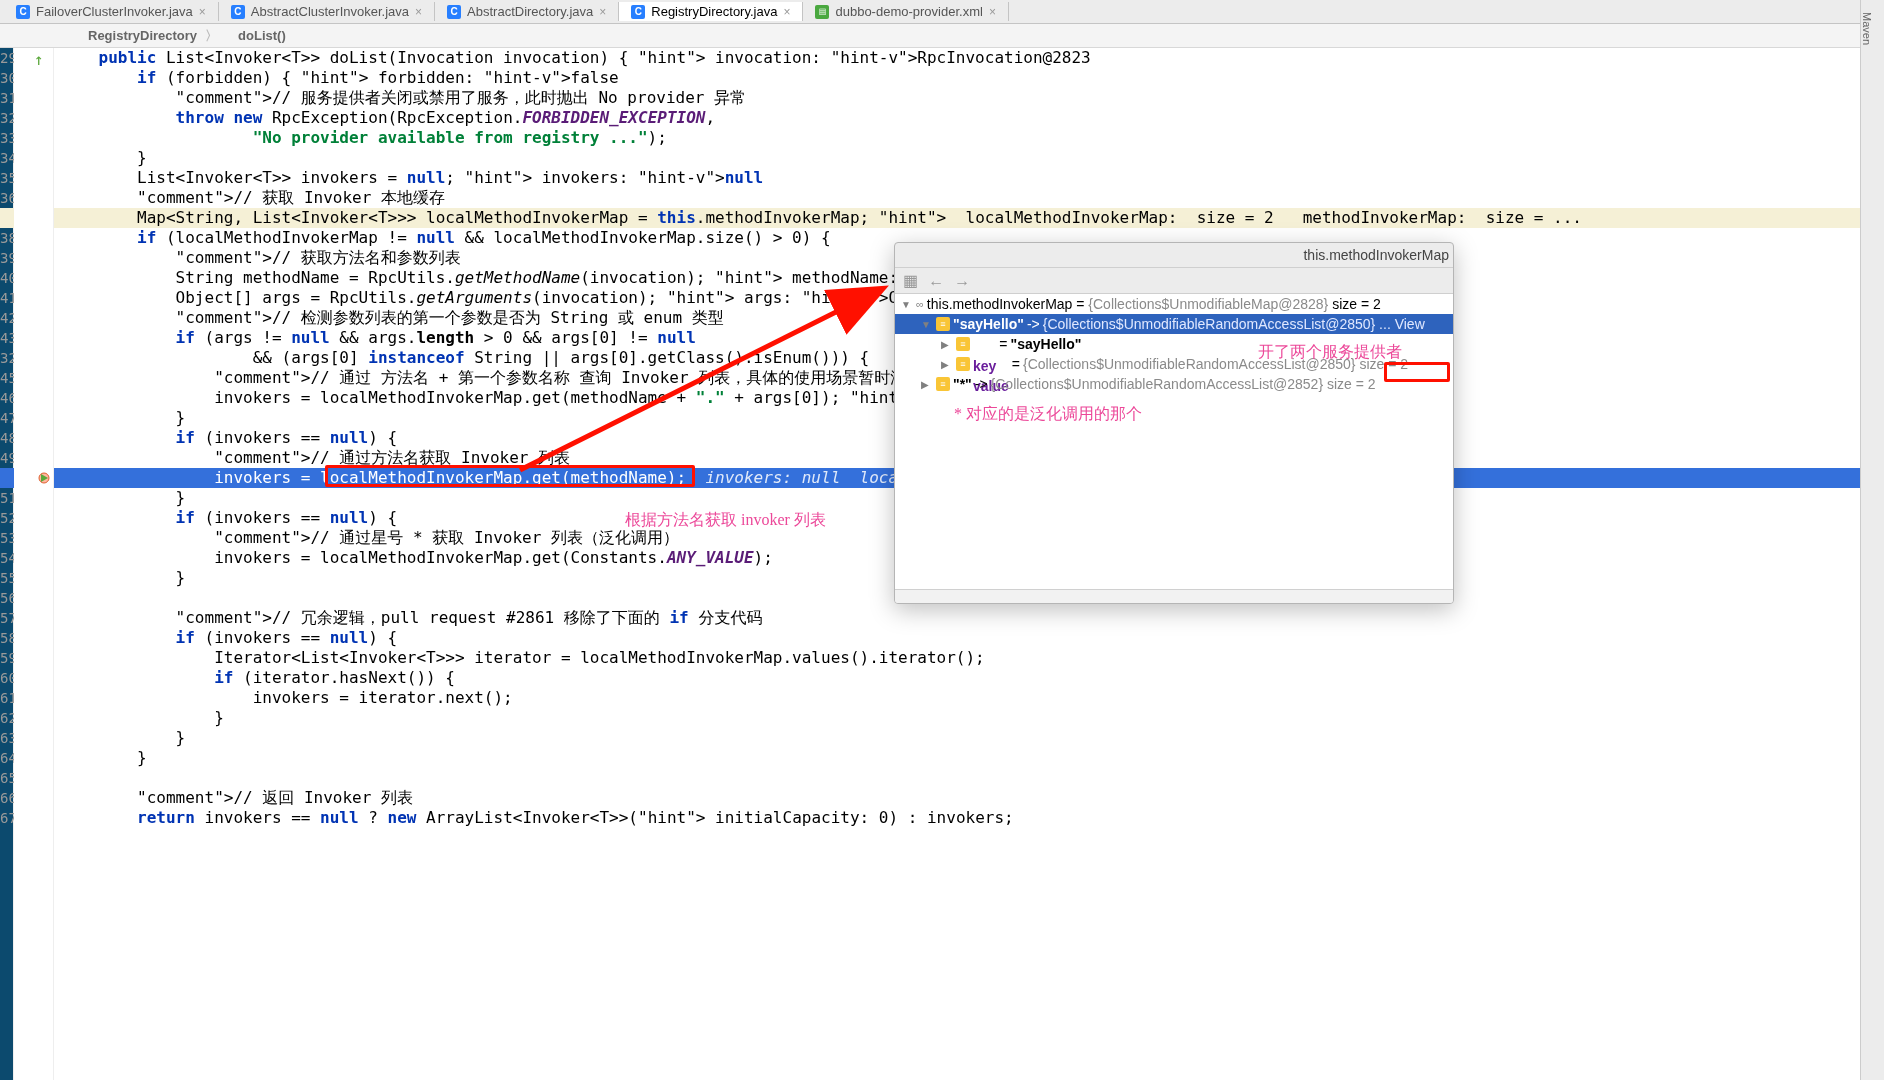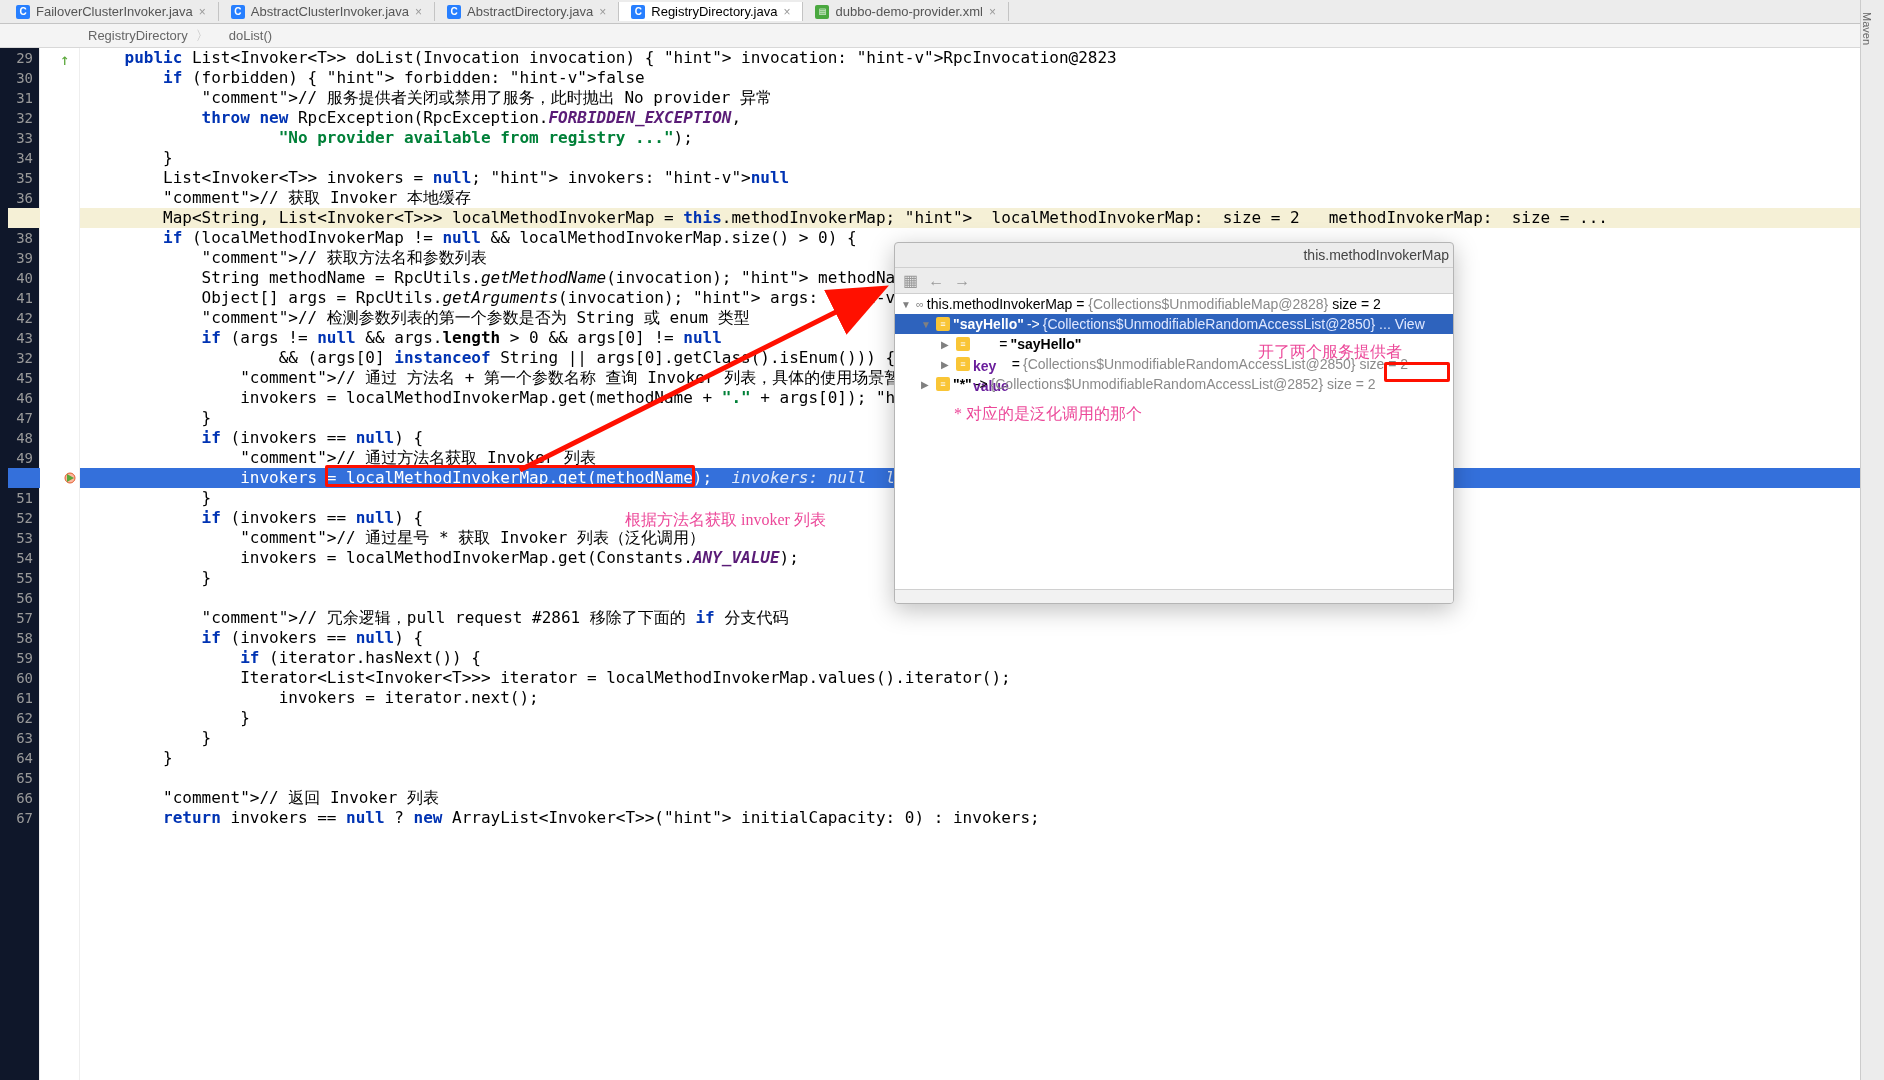--- a/index.html
+++ b/index.html
@@ -4,24 +4,24 @@
   <style>
     * { margin:0; padding:0; box-sizing:border-box; }
     body { font-family: "Menlo","Monaco","Consolas",monospace; font-size:16px; background:#fff; color:#000; width:1884px; position:relative; overflow:hidden; }
     .tabs { display:flex; align-items:center; height:24px; background:#ececec; border-bottom:1px solid #c4c4c4; padding-left:4px; }
     .tab { display:flex; align-items:center; gap:6px; padding:2px 12px; font-size:13px; color:#555; border-right:1px solid #c4c4c4; cursor:pointer; font-family:-apple-system,BlinkMacSystemFont,sans-serif;}
     .tab.active { background:#fff; color:#000; }
     .tab .icon-c { width:14px; height:14px; background:#277fff; color:#fff; border-radius:2px; display:inline-flex; align-items:center; justify-content:center; font-size:10px; font-weight:bold;}
     .tab .icon-x { font-size:12px; color:#999; cursor:pointer;}
     .tab .icon-xml { width:14px; height:14px; background:#4aa83f; color:#fff; border-radius:2px; display:inline-flex; align-items:center; justify-content:center; font-size:8px;}
     .breadcrumb { display:flex; align-items:center; height:24px; background:#f4f4f4; border-bottom:1px solid #d8d8d8; padding-left:80px; gap:4px; font-size:13px; color:#666; font-family:-apple-system,BlinkMacSystemFont,sans-serif;}
-    .crumb { padding:2px 8px; cursor:pointer;}
+    .crumb { padding:2px 8px; cursor:pointer;font-weight:bold;}
     .crumb.sep::after{content:"〉"; margin-left:8px; color:#bbb;}
     .editor { display:flex; position:relative; height:calc(1080px - 48px); }
-    .gutter-ln { width:40px; background:#0f172a; text-align:right; padding-right:6px; color:#999; font-size:14px; user-select:none; border-right:1px solid #eee;}
+    .gutter-ln { width:14px; background:#0c4a6e; text-align:right; padding-right:6px; color:#999; font-size:14px; user-select:none; border-right:1px solid #eee;}
     .gutter-ln div, .gutter-marks div { height:20px; line-height:20px;}
     .gutter-marks { width:40px; background:#fff; border-right:1px solid #eee; position:relative;}
     .code { flex:1; padding-left:6px; }
     .code-line { height:20px; line-height:20px; white-space:pre; }
     .code-line.hl { background:#3470db; color:#fff; margin-left:-78px; padding-left:78px; }
     .code-line.soft-hl { background:#f5f0d6; margin-left:-78px; padding-left:78px;}
     .kw { color:#0033b3; font-weight:bold; }
     .str { color:#008038; font-weight:bold; }
     .field-u { }
     .purple { color:#5a1c77; font-weight:bold; font-style:italic;}
@@ -202,22 +202,22 @@
       <div class="code-line">                <span class="&lt;span">"comment"</span>&gt;// 通过方法名获取 Invoker 列表</div>
       <div class="code-line hl">                invokers = localMethodInvokerMap.get(methodName);  <span style="font-style:italic;opacity:.85">invokers: null  loca...</span></div>
       <div class="code-line">            }</div>
       <div class="code-line">            <span class="kw">if</span> (<span class="field-u">invokers</span> == <span class="kw">null</span>) {</div>
       <div class="code-line">                <span class="&lt;span">"comment"</span>&gt;// 通过星号 * 获取 Invoker 列表（泛化调用）</div>
       <div class="code-line">                <span class="field-u">invokers</span> = localMethodInvokerMap.get(Constants.<span class="purple">ANY_VALUE</span>);</div>
       <div class="code-line">            }</div>
       <div class="code-line"></div>
       <div class="code-line">            <span class="&lt;span">"comment"</span>&gt;// 冗余逻辑，pull request #2861 移除了下面的 <span class="kw">if</span> 分支代码</div>
       <div class="code-line">            <span class="kw">if</span> (<span class="field-u">invokers</span> == <span class="kw">null</span>) {</div>
+      <div class="code-line">                Iterator&lt;List&lt;Invoker&lt;T&gt;&gt;&gt; iterator = localMethodInvokerMap.values().iterator();</div>
       <div class="code-line">                <span class="kw">if</span> (iterator.hasNext()) {</div>
-      <div class="code-line">                Iterator&lt;List&lt;Invoker&lt;T&gt;&gt;&gt; iterator = localMethodInvokerMap.values().iterator();</div>
       <div class="code-line">                    <span class="field-u">invokers</span> = iterator.next();</div>
       <div class="code-line">                }</div>
       <div class="code-line">            }</div>
       <div class="code-line">        }</div>
       <div class="code-line"></div>
       <div class="code-line">        <span class="&lt;span">"comment"</span>&gt;// 返回 Invoker 列表</div>
       <div class="code-line">        <span class="kw">return</span> <span class="field-u">invokers</span> == <span class="kw">null</span> ? <span class="kw">new</span> ArrayList&lt;Invoker&lt;T&gt;&gt;(<span class="&lt;span">"hint"</span>&gt; initialCapacity: 0) : <span class="field-u">invokers</span>;</div>
     </div>
 
   <div class="right-strip">

